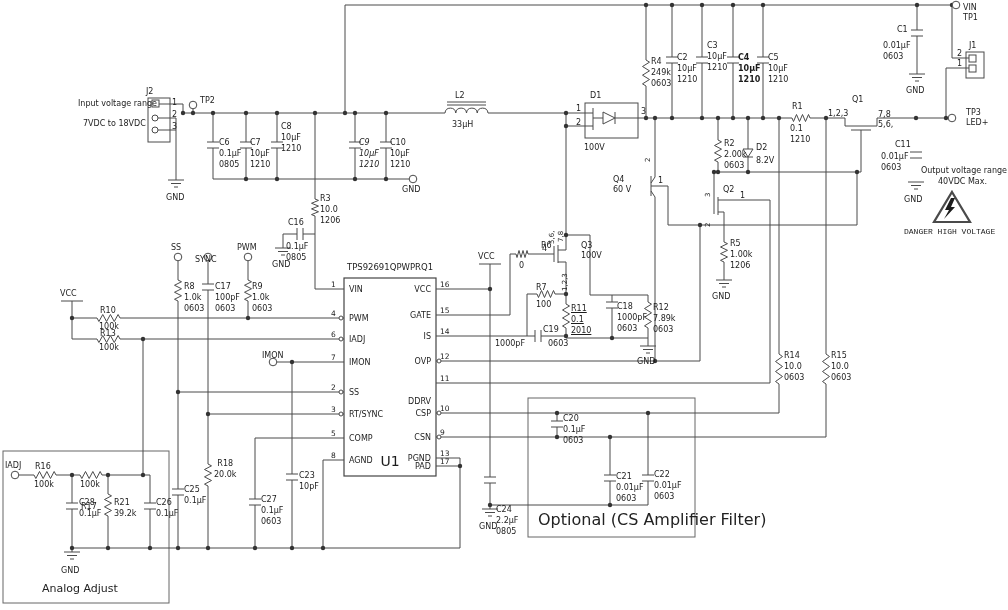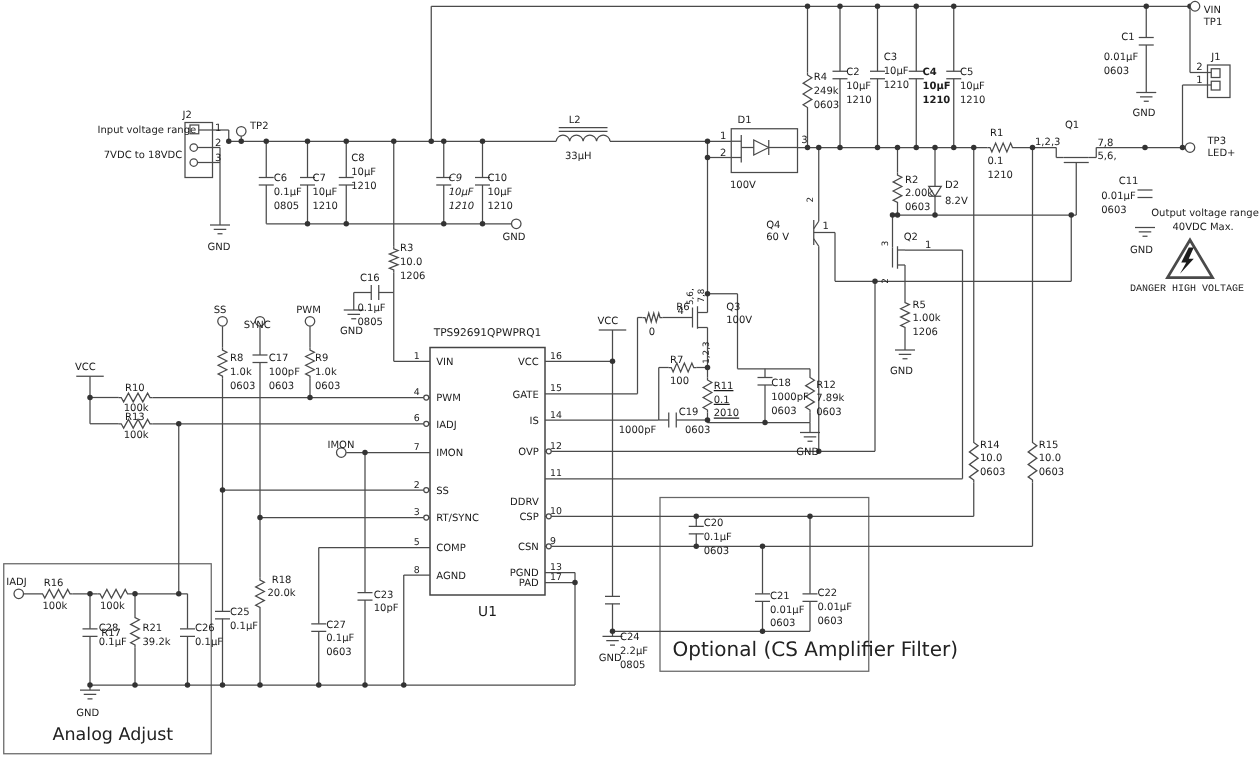--- a/index.html
+++ b/index.html
@@ -1,21 +1,21 @@
 <!DOCTYPE html>
 <html><head>
 <meta charset="utf-8">
 <style>
   html,body{margin:0;padding:0;background:#fff;}
   #canvas{position:relative;width:1008px;height:610px;background:#ffffff;overflow:hidden;
           font-family:"DejaVu Sans","Liberation Sans",sans-serif;}
   #wires-holder{position:absolute;left:0;top:0;}
   .lbl{position:absolute;font-size:8px;line-height:11px;color:#1c1c1c;white-space:nowrap;}
   .lh10{line-height:10px}.lh12{line-height:12px}.lh13{line-height:13px}
-  .big{font-size:14px;color:#222;}
+  .big{font-size:11px;color:#222;}
   .mid{font-size:16px;color:#222;}
   .ctr{text-align:center;}
   .rot{transform-origin:0 0;transform:rotate(-90deg);font-size:7px;}
   .pn{font-size:7.5px;color:#1c1c1c;}
 </style>
 </head>
 <body>
 
 <div id="canvas">
   <div id="wires-holder"><svg width="1008" height="610" viewBox="0 0 1008 610" xmlns="http://www.w3.org/2000/svg">
@@ -387,21 +387,21 @@
           <circle cx="341" cy="318" r="2"></circle>
           <circle cx="341" cy="339" r="2"></circle>
           <circle cx="341" cy="392" r="2"></circle>
           <circle cx="341" cy="414" r="2"></circle>
           <circle cx="439" cy="361" r="2"></circle>
           <circle cx="439" cy="413" r="2"></circle>
           <circle cx="439" cy="437" r="2"></circle>
         </g>
       </svg></div>
   <div class="lbl ctr" id="ic-title" style="left:336px;top:262px;width:108px;font-size:8.5px;">TPS92691QPWPRQ1</div>
-  <div class="lbl ctr" id="ic-refdes" style="left:344px;top:484px;width:92px;font-size:11px;">U1</div>
+  <div class="lbl ctr" id="ic-refdes" style="left:344px;top:456px;width:92px;font-size:14px;">U1</div>
   <div id="labels">
       <div class="lbl" style="left: 146px; top: 86px;">
         <div>J2</div>
       </div>
       <div class="lbl lh12" style="left: 172px; top: 97px;">
         <div>1</div>
         <div>2</div>
         <div>3</div>
       </div>
       <div class="lbl" style="left: 200px; top: 95px;">

